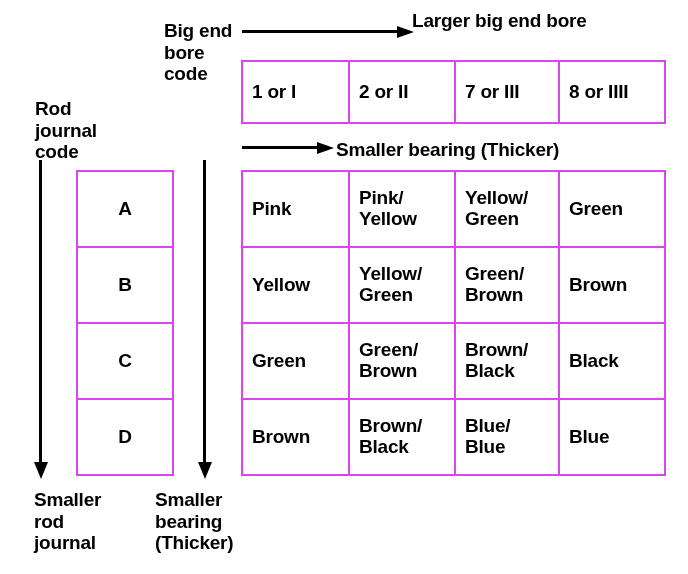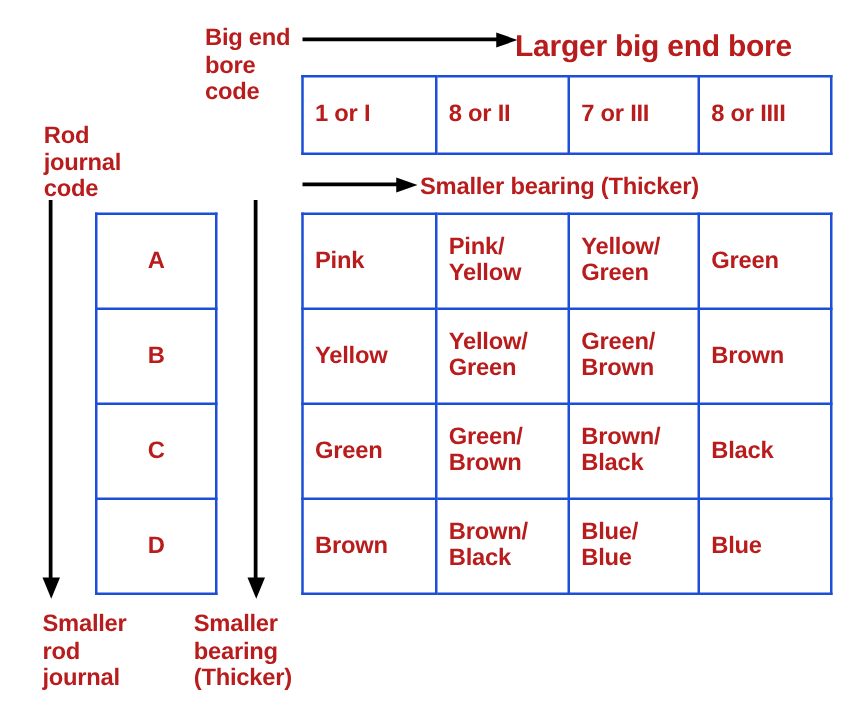--- a/index.html
+++ b/index.html
@@ -6,36 +6,36 @@
     margin: 0;
     padding: 0;
     background: #ffffff;
   }
   #root {
     position: relative;
     width: 688px;
     height: 574px;
     background: #ffffff;
     font-family: "Liberation Sans", sans-serif;
-    color: #b91c1c;
+    color: #000000;
     overflow: hidden;
   }
 
   
   .lbl {
     position: absolute;
     font-weight: bold;
     line-height: 1.14;
     white-space: pre-line;
     letter-spacing: -0.2px;
   }
 
   
   #big-end-bore-code   { left: 164px; top: 20px;  font-size: 19px; }
-  #larger-big-end-bore { left: 412px; top: 24px;  font-size: 24px; }
+  #larger-big-end-bore { left: 412px; top: 10px;  font-size: 19px; }
   #rod-journal-code    { left: 35px;  top: 98px;  font-size: 19px; }
   #smaller-bearing-top { left: 336px; top: 139px; font-size: 19px; }
   #smaller-rod-journal { left: 34px;  top: 489px; font-size: 19px; }
   #smaller-bearing-bot { left: 155px; top: 489px; font-size: 19px; }
 
   
   .h-arrow {
     position: absolute;
     height: 12px;
   }
@@ -95,21 +95,21 @@
   #arrow-bearing-vertical .shaft { height: 303px; }
   #arrow-bearing-vertical .head  { top: 302px; }
 
   
   .grid {
     position: absolute;
     border-collapse: collapse;
     table-layout: fixed;
   }
   .grid td {
-    border: 2px solid #1d4ed8;
+    border: 2px solid #d946ef;
     font-weight: bold;
     font-size: 19px;
     line-height: 1.1;
     padding: 0 0 0 9px;
     vertical-align: middle;
     white-space: pre-line;
     letter-spacing: -0.2px;
   }
 
   
@@ -142,21 +142,21 @@
     <div class="shaft"></div>
     <div class="head"></div>
   </div>
 
   <div class="lbl" id="larger-big-end-bore">Larger big end bore</div>
 
   <table class="grid" id="bore-code-table">
     <tbody>
         <tr>
       <td style="width:96px">1 or I</td>
-      <td style="width:95px">8 or II</td>
+      <td style="width:95px">2 or II</td>
       <td style="width:93px">7 or III</td>
       <td style="width:95px">8 or IIII</td>
     </tr>
   </tbody>
     </table>
 
   <div class="h-arrow" id="arrow-smaller-bearing">
     <div class="shaft"></div>
     <div class="head"></div>
   </div>

